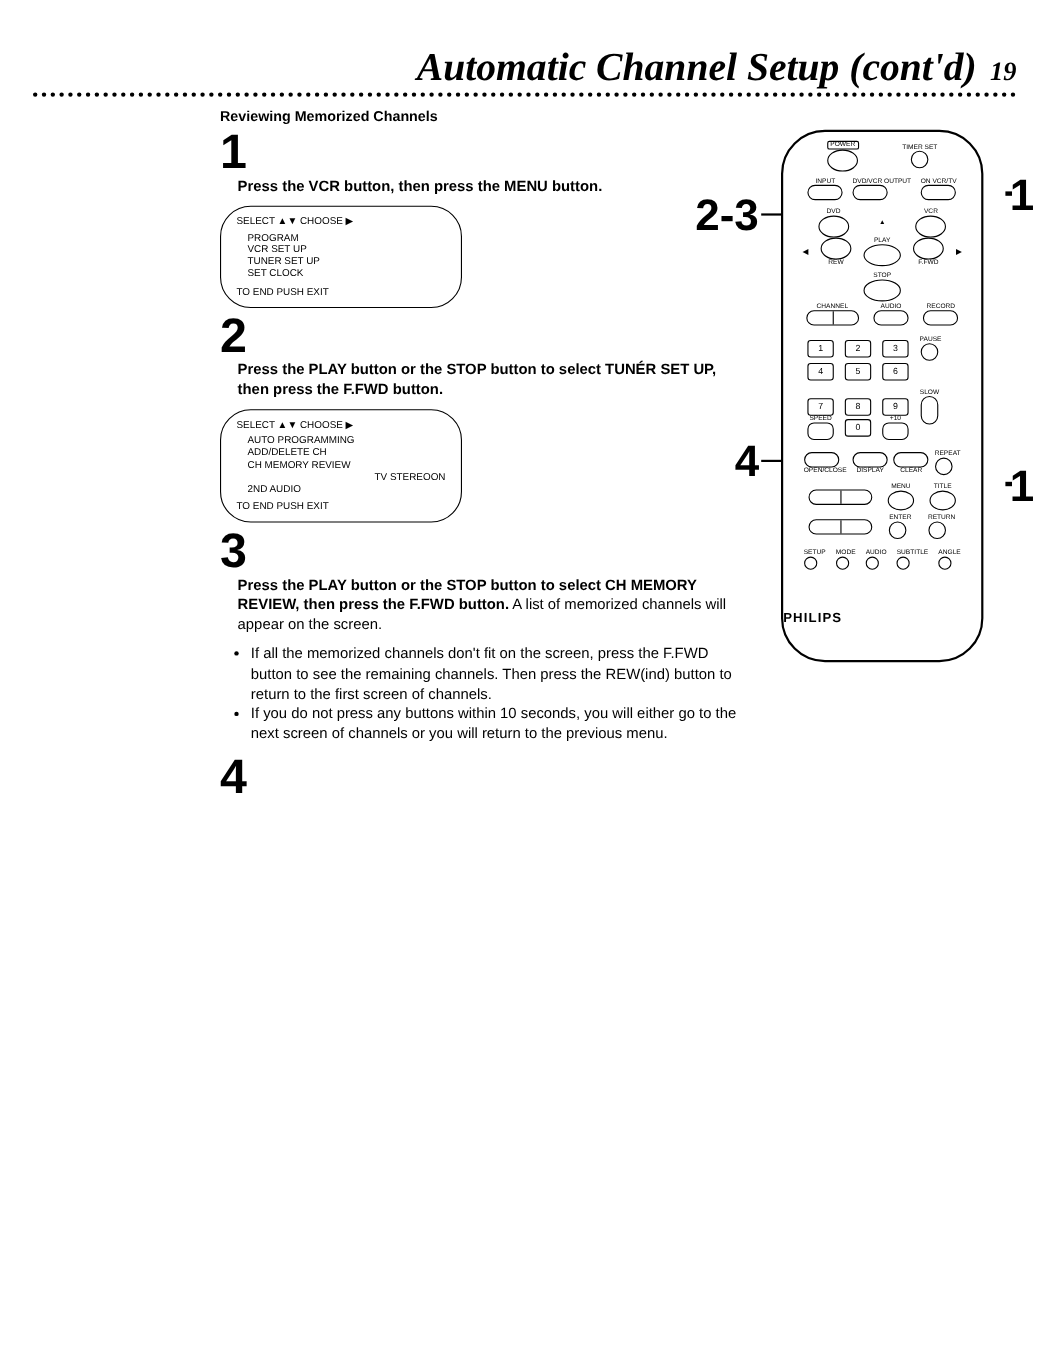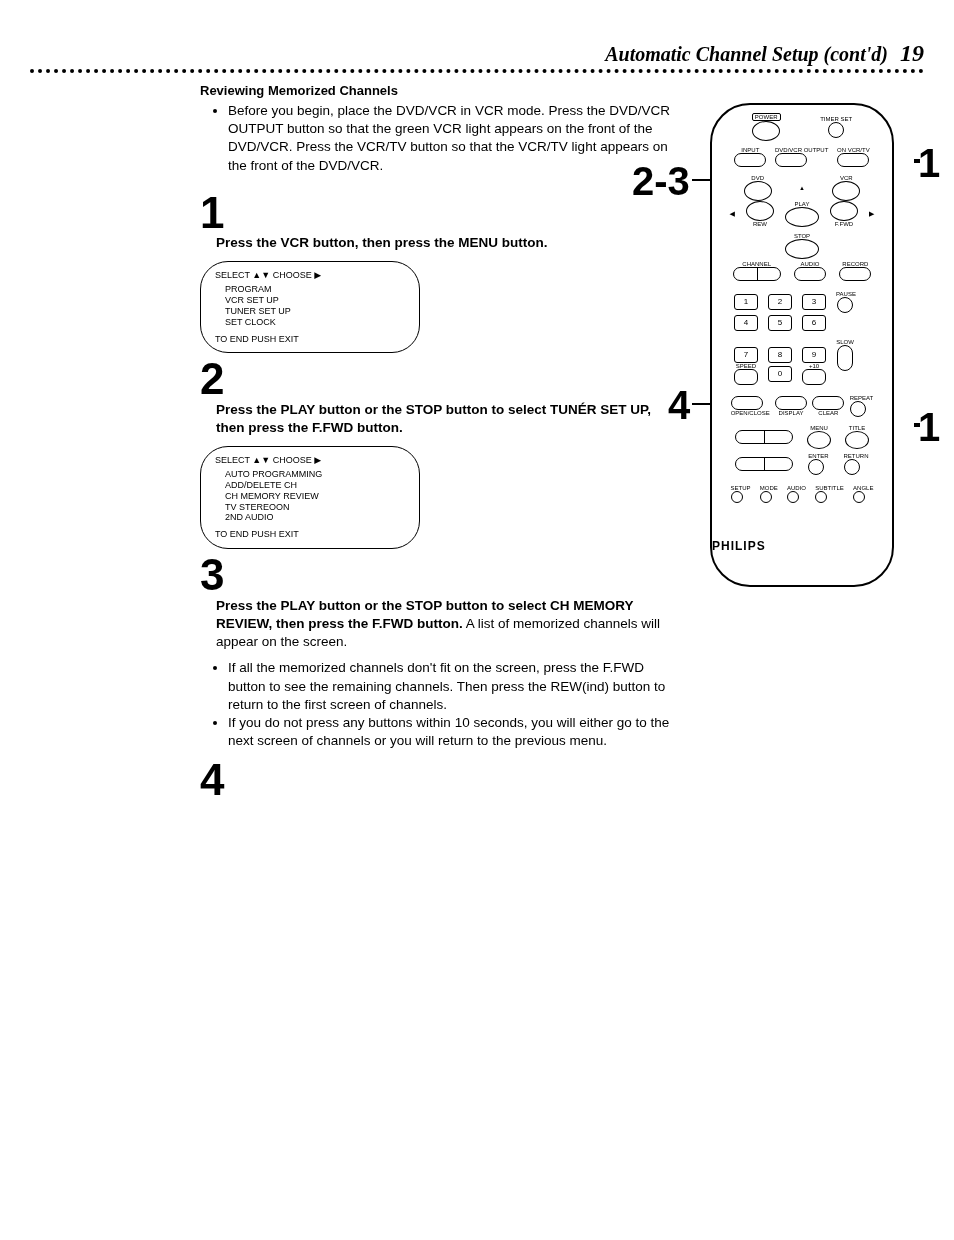--- a/index.html
+++ b/index.html
@@ -11,21 +11,21 @@
     color: #000;
   }
   .page-header {
     text-align: right;
     margin-bottom: 2px;
     position: relative;
   }
   .page-title {
     font-style: italic;
     font-weight: bold;
-    font-size: 20px;
+    font-size: 36px;
     display: inline;
   }
   .page-number {
     font-style: italic;
     font-weight: bold;
     font-size: 24px;
     margin-left: 8px;
   }
   .dot-rule {
     border: none;
@@ -91,21 +91,21 @@
   }
   .menu-box .items {
     padding-left: 10px;
     margin-bottom: 6px;
   }
   .menu-box .items div::before{
     content:"";
   }
   .menu-box .arrow::before { content:"→ "; }
   .menu-box .footer { font-size: 9px; }
-  .menu-box .row { display:flex; justify-content:flex-start; }
+  .menu-box .row { display:flex; justify-content:flex-end; }
   .sub-list {
     list-style: disc;
     padding-left: 28px;
     font-family: 'Helvetica Neue', Arial, sans-serif;
     font-size: 13.5px;
     line-height: 1.35;
     margin: 4px 0 10px 0;
   }
   
   .remote-wrap {
@@ -157,23 +157,20 @@
 <div class="page-header">
   <span class="page-title">Automatic Channel Setup (cont'd)</span>
   <span class="page-number">19</span>
 </div>
 <hr class="dot-rule">
 
 <div class="content">
   <div class="left-col">
 
     <div class="section-heading">Reviewing Memorized Channels</div>
-    <ul class="intro-list">
-      <li>Before you begin, place the DVD/VCR in VCR mode. Press the DVD/VCR OUTPUT button so that the green VCR light appears on the front of the DVD/VCR. Press the VCR/TV button so that the VCR/TV light appears on the front of the DVD/VCR.</li>
-    </ul>
 
     <div class="step-num">1</div>
     <div class="step-text">
       <span class="b">Press the VCR button, then press the MENU button.</span>
     </div>
     <div class="menu-box">
       <div class="hdr">SELECT ▲▼ CHOOSE ▶</div>
       <div class="items">
         <div class="arrow">PROGRAM</div>
         <div>VCR SET UP</div>

